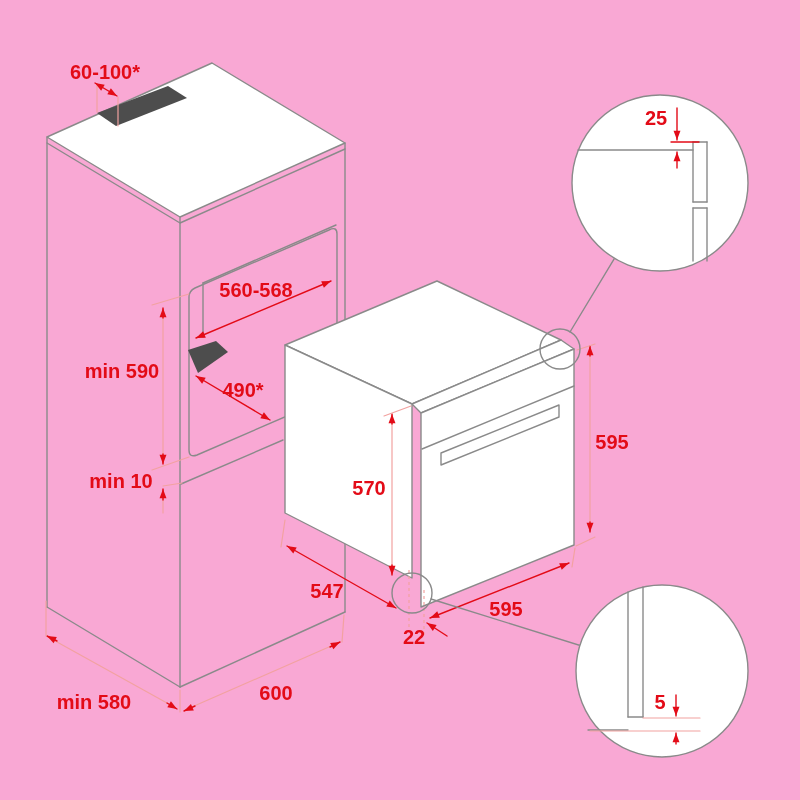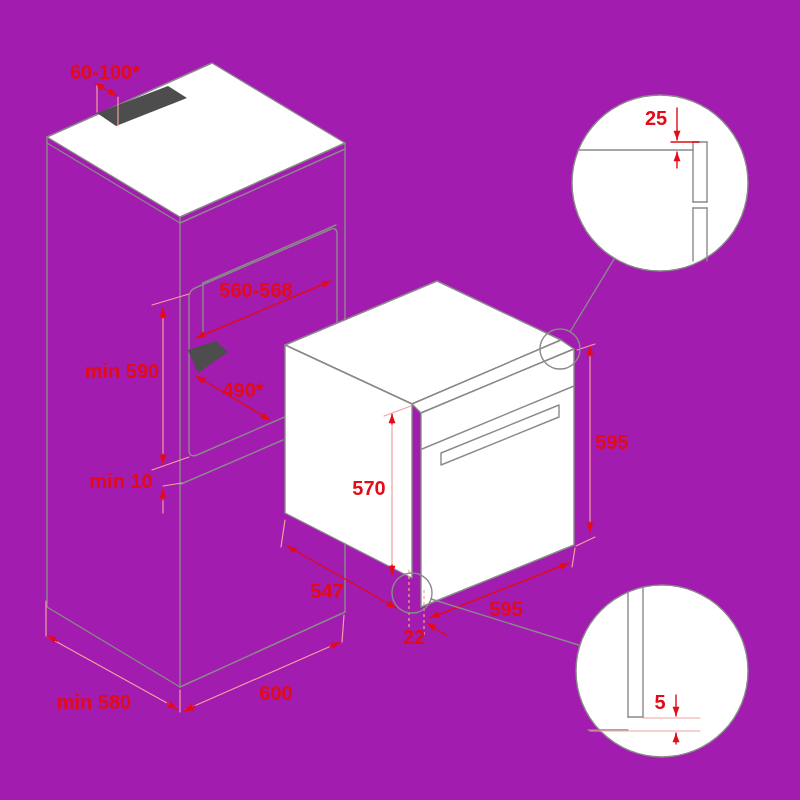--- a/index.html
+++ b/index.html
@@ -1,16 +1,16 @@
 <!DOCTYPE html>
 <html><head>
 <meta charset="utf-8">
 <style>
   html,body{margin:0;padding:0;background:#ffffff;}
-  .stage{width:800px;height:800px;position:relative;background:#a21caf;overflow:hidden;}
+  .stage{width:800px;height:800px;position:relative;background:#f9a8d4;overflow:hidden;}
   svg{display:block;}
   .g{stroke:#8a8a8a;stroke-width:1.4;fill:none;stroke-linejoin:round;stroke-linecap:round;}
   .gf{stroke:#8a8a8a;stroke-width:1.4;fill:#ffffff;stroke-linejoin:round;}
   .dk{fill:#4d4d4d;stroke:none;}
   .rl{stroke:#f2a2a0;stroke-width:1.2;fill:none;stroke-linecap:round;}
   .rld{stroke:#f2a2a0;stroke-width:1.2;fill:none;stroke-dasharray:3 3;}
   .rv{stroke:#e30b17;stroke-width:1.4;fill:none;stroke-linecap:round;}
   .lbl{font-family:"Liberation Sans",sans-serif;font-size:20px;font-weight:bold;fill:#e30b17;text-anchor:middle;}
 </style>
 </head>

